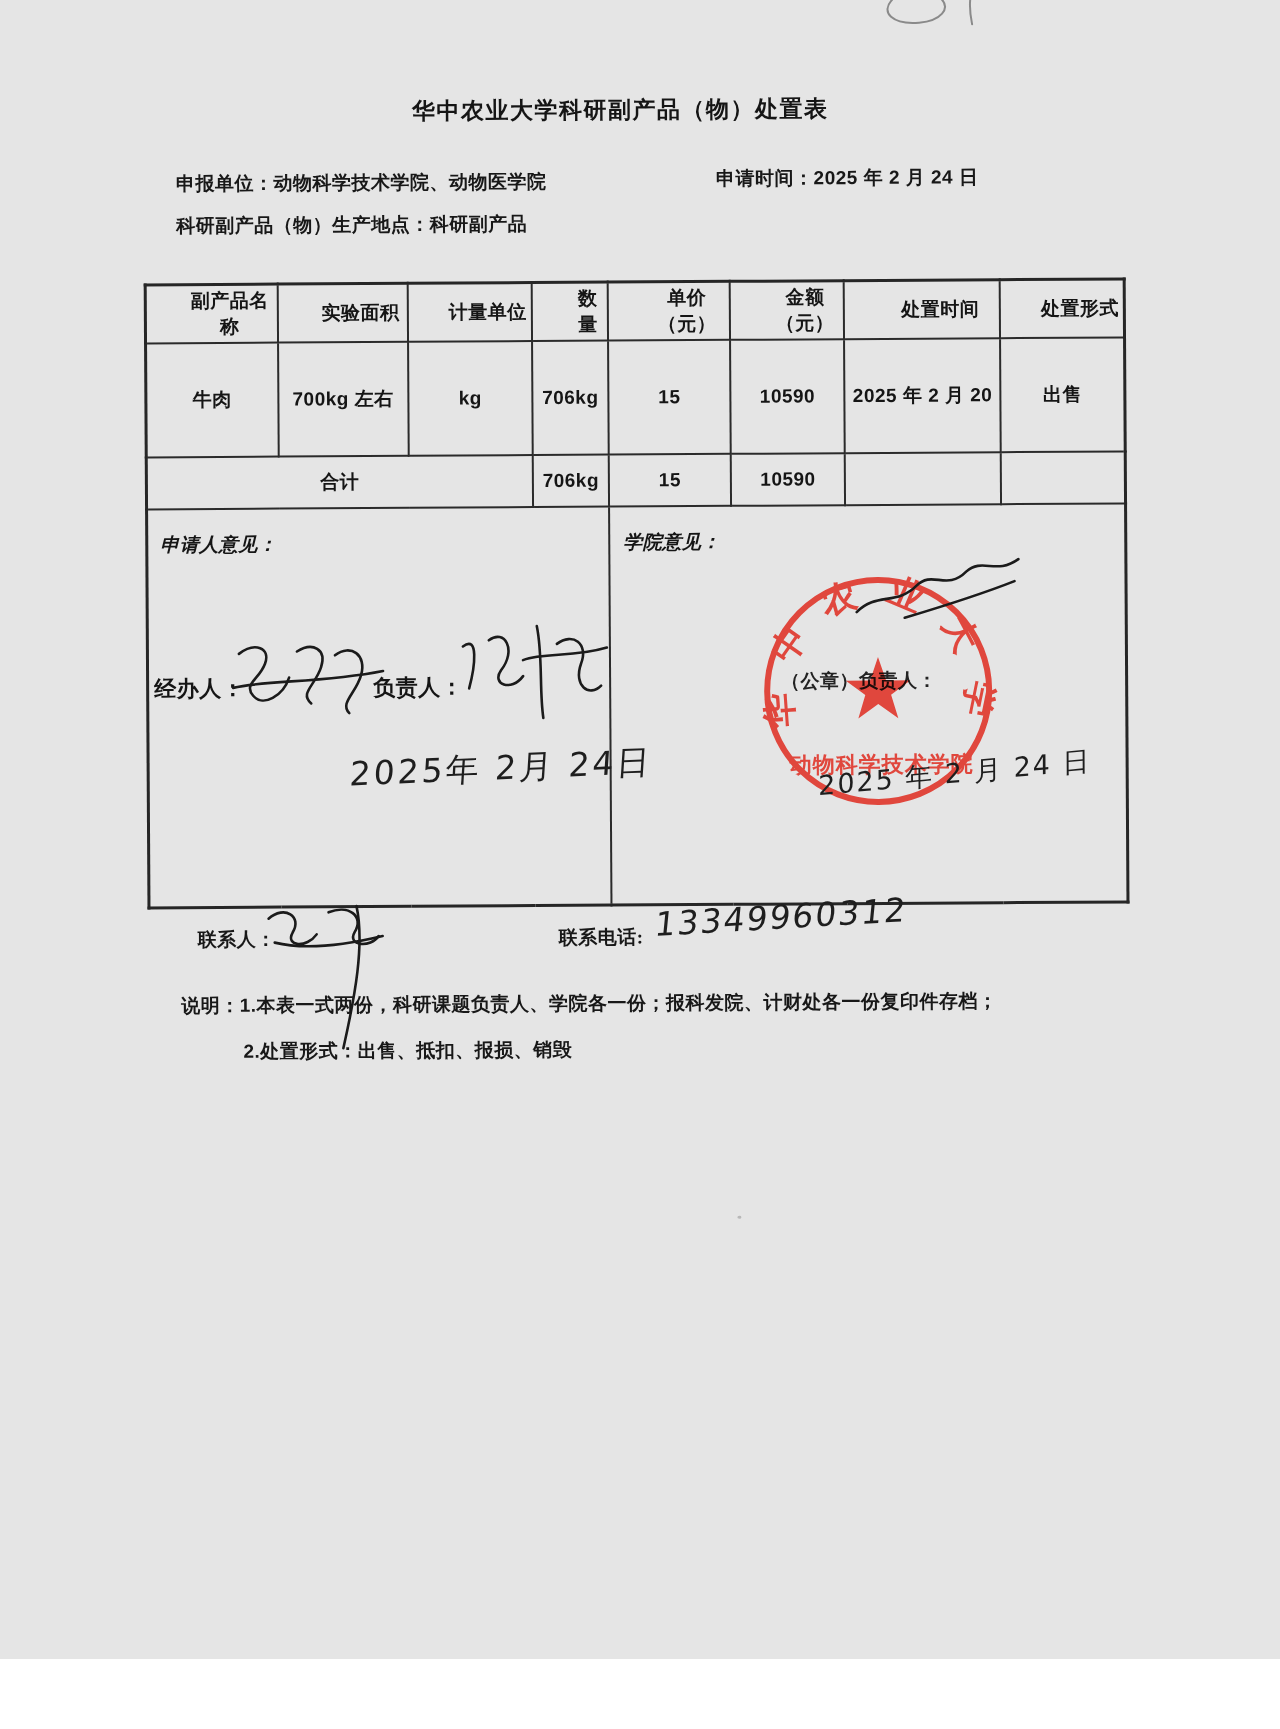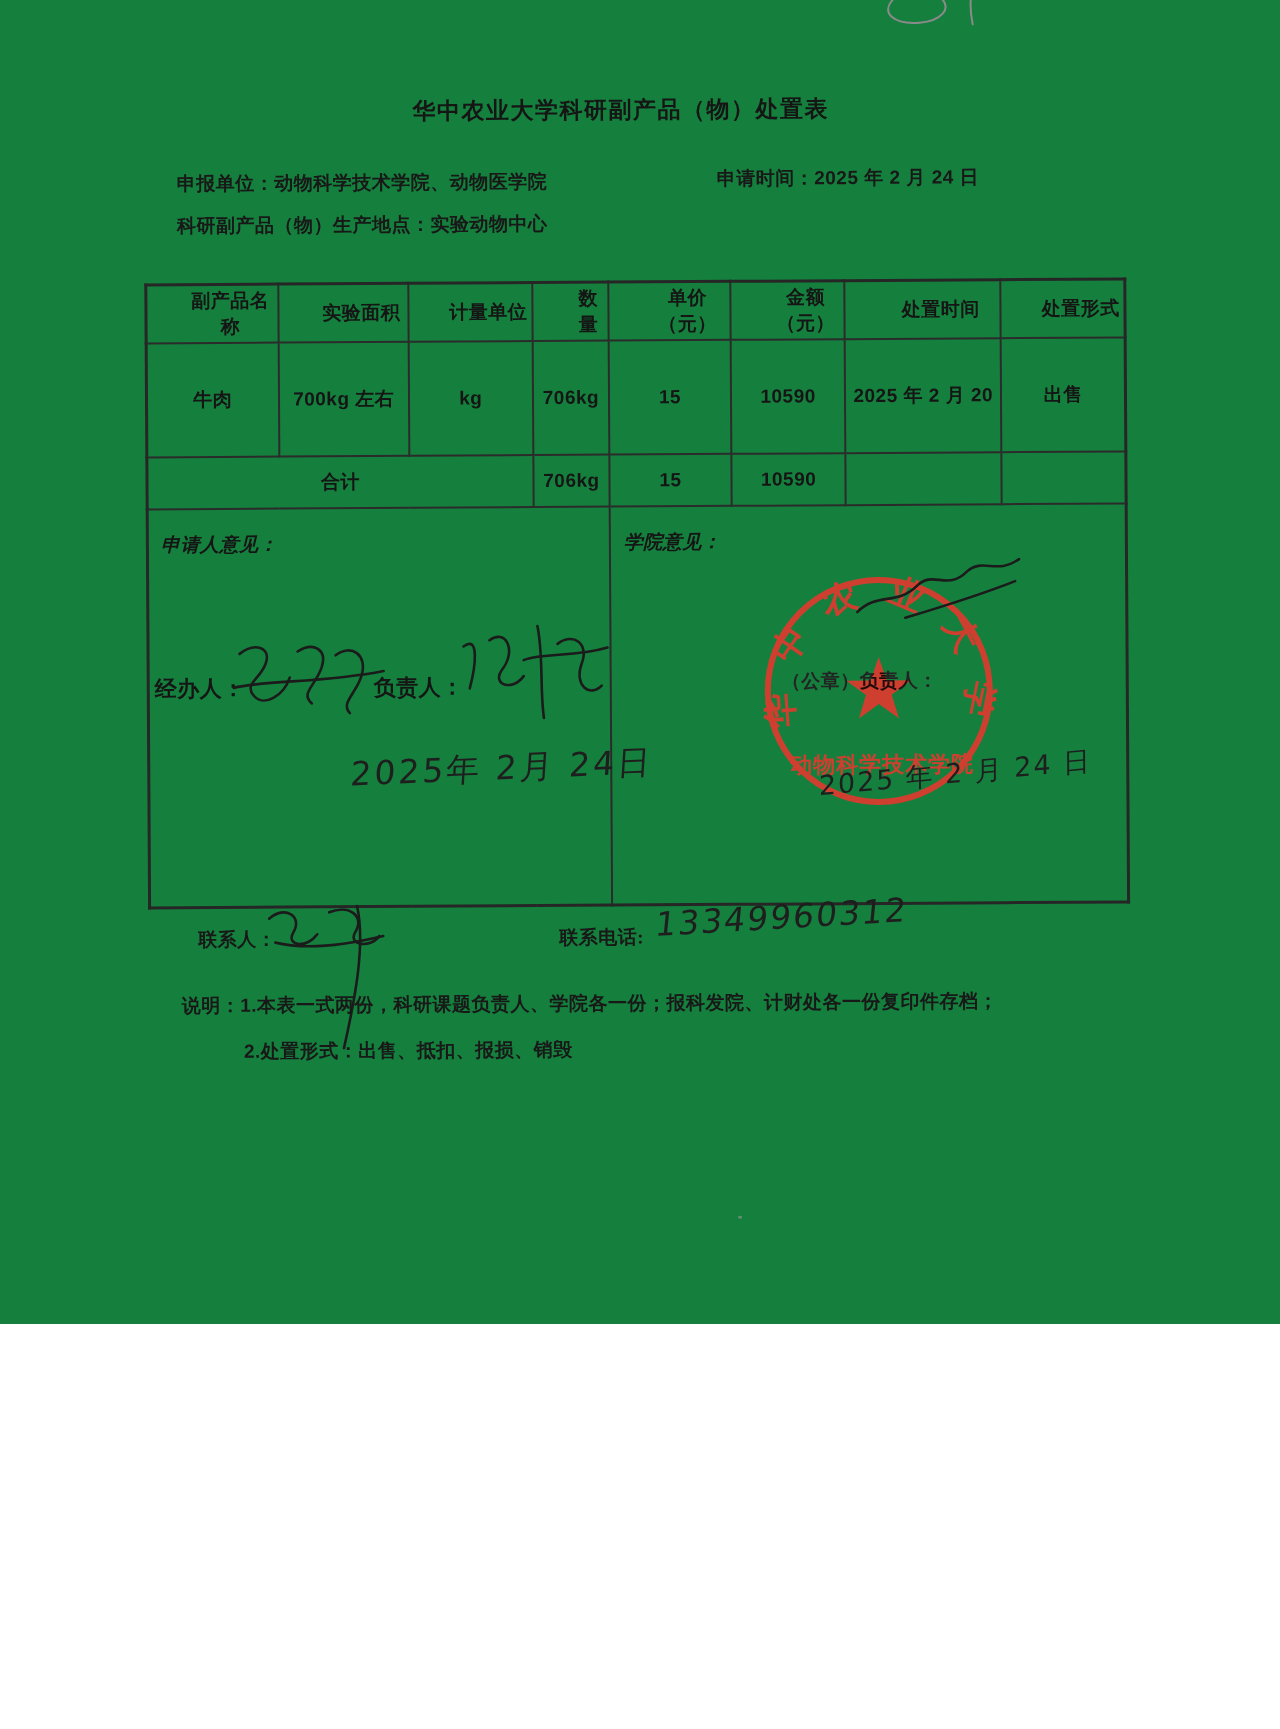--- a/index.html
+++ b/index.html
@@ -3,21 +3,21 @@
 <meta charset="utf-8">
 <style>
   html,body{margin:0;padding:0;}
   body{
     width:1280px;height:1729px;
     background:#ffffff;
     font-family:"Liberation Sans", sans-serif;
     color:#1c1c1c;
     overflow:hidden;
   }
-  .sheet{position:relative;width:1280px;height:1324px;background:#15803d;overflow:hidden;}
+  .sheet{position:relative;width:1280px;height:1659px;background:#e5e5e5;overflow:hidden;}
   .tilt{position:absolute;inset:0;transform:rotate(-0.35deg);transform-origin:55% 30%;}
 
   .title{
     position:absolute;top:94px;left:0;width:1245px;
     text-align:center;font-size:23px;font-weight:bold;letter-spacing:1.5px;color:#151515;
   }
   .p-line{position:absolute;font-size:19px;font-weight:bold;color:#181818;letter-spacing:0.5px;white-space:nowrap;}
 
   table.form{
     position:absolute;left:145px;top:280px;
@@ -69,21 +69,21 @@
 
     <div class="title">华中农业大学科研副产品（物）处置表</div>
 
     <div class="p-line" style="left:178px;top:168px;">
       <span>申报单位：</span><span>动物科学技术学院、动物医学院</span>
     </div>
     <div class="p-line" style="left:718px;top:166px;">
       <span>申请时间：</span><span>2025 年 2 月 24 日</span>
     </div>
     <div class="p-line" style="left:178px;top:210px;">
-      <span>科研副产品（物）生产地点：</span><span>实验动物中心</span>
+      <span>科研副产品（物）生产地点：</span><span>科研副产品</span>
     </div>
 
     <table class="form">
       <colgroup>
         <col style="width:132px">
           <col style="width:130px">
           <col style="width:124px">
           <col style="width:76px">
         <col style="width:122px">
           <col style="width:114px">

